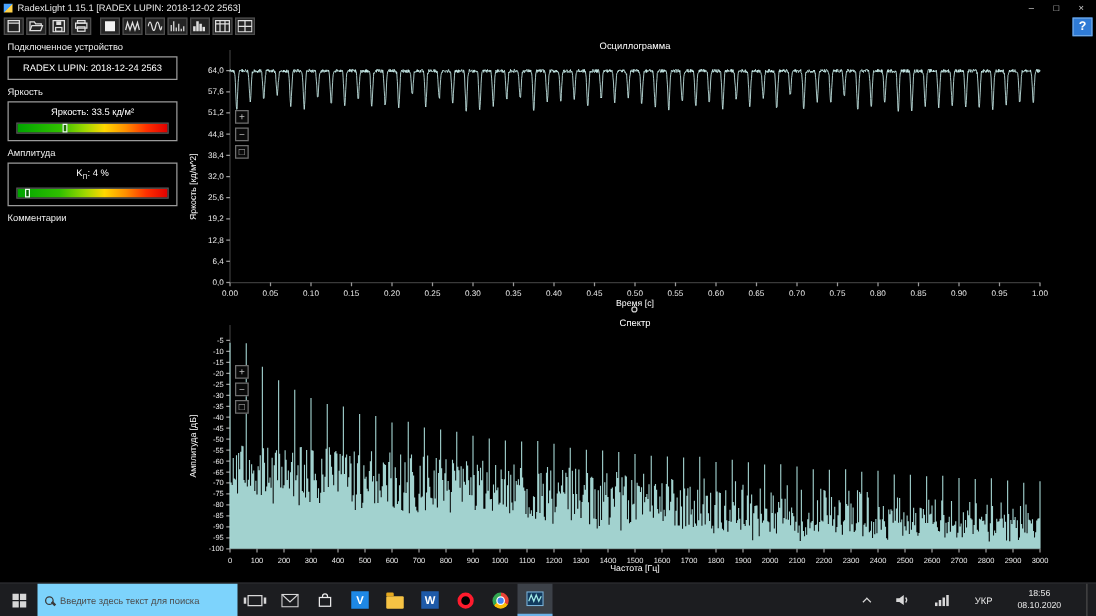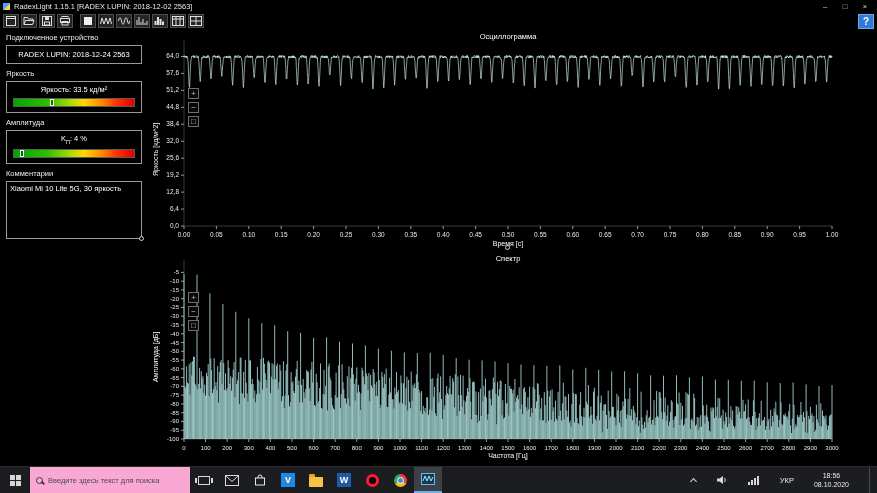--- a/index.html
+++ b/index.html
@@ -51,21 +51,21 @@
 #spec .ylabel{top:130px}
 .zoombox{position:absolute;left:40px;width:11px;height:11px;border:1px solid #6f6f6f;background:#090909;color:#c0c0c0;font-size:8px;line-height:9px;text-align:center}
 .splitter-grip{left:357px;top:215px}
 
 
 .taskbar{position:absolute;left:0;bottom:0;width:877px;height:27px;background:#1c1d20;display:flex;align-items:stretch;border-top:1px solid #2a2b2e}
 .tb-cell{display:flex;align-items:center;justify-content:center}
 .start{width:30px}
 .winlogo{display:grid;grid-template-columns:5px 5px;grid-template-rows:5px 5px;gap:1px}
 .winlogo div{background:#d6d6d6}
-.searchbox{width:160px;background:#f9a8d4;display:flex;align-items:center;gap:5px;padding:0 6px;flex:0 0 auto}
+.searchbox{width:160px;background:#7dd3fc;display:flex;align-items:center;gap:5px;padding:0 6px;flex:0 0 auto}
 .sicon{width:7px;height:7px;border:1.5px solid #3a3a3a;border-radius:50%;position:relative;flex:0 0 auto}
 .sicon:after{content:"";position:absolute;width:4px;height:1.5px;background:#3a3a3a;transform:rotate(45deg);right:-3px;bottom:-1px}
 .search-ph{font-size:7.5px;color:#4c4c4c;white-space:nowrap;overflow:hidden}
 .taskview{width:28px}
 .tvicon{width:12px;height:9px;border:1px solid #d8d8d8;position:relative}
 .tvicon:before{content:"";position:absolute;left:-4px;top:1px;width:2px;height:5px;background:#d8d8d8}
 .tvicon:after{content:"";position:absolute;right:-4px;top:1px;width:2px;height:5px;background:#d8d8d8}
 .appcell{width:28px;position:relative}
 .appcell.active{background:#3c4148;border-bottom:2px solid #6cb2e8}
 .sq-app{width:14px;height:14px;display:flex;align-items:center;justify-content:center;color:#fff;font-size:9px;font-weight:bold}
@@ -184,24 +184,20 @@
 
       <div class="section-label">Амплитуда</div>
       <div class="sbox">
         <div><span>K</span><sub>П</sub><span>: 4 %</span></div>
         <div class="gradbar">
           <div class="marker" id="marker-pulsation" style="left: 7%;"></div>
         </div>
       </div>
 
       <div class="section-label">Комментарии</div>
-      <div class="comments">
-        <span>Xiaomi Mi 10 Lite 5G, 30 яркость</span>
-        <div class="grip" style="right:-3px;bottom:-3px"></div>
-      </div>
     </div>
 
     <div class="charts">
 
       <div class="chart" id="osc">
         <svg id="osc-svg" width="729" height="222">
             <line x1="36" y1="10" x2="36" y2="196" stroke="#3a3a3a"></line>
             <line x1="36" y1="196" x2="684" y2="196" stroke="#3a3a3a"></line>
             <line x1="33" y1="26.47619047619048" x2="36" y2="26.47619047619048" stroke="#9a9a9a"></line>
             <text x="31" y="28.47619047619048" text-anchor="end" fill="#eaeaea" font-size="6.5">64,0</text>

